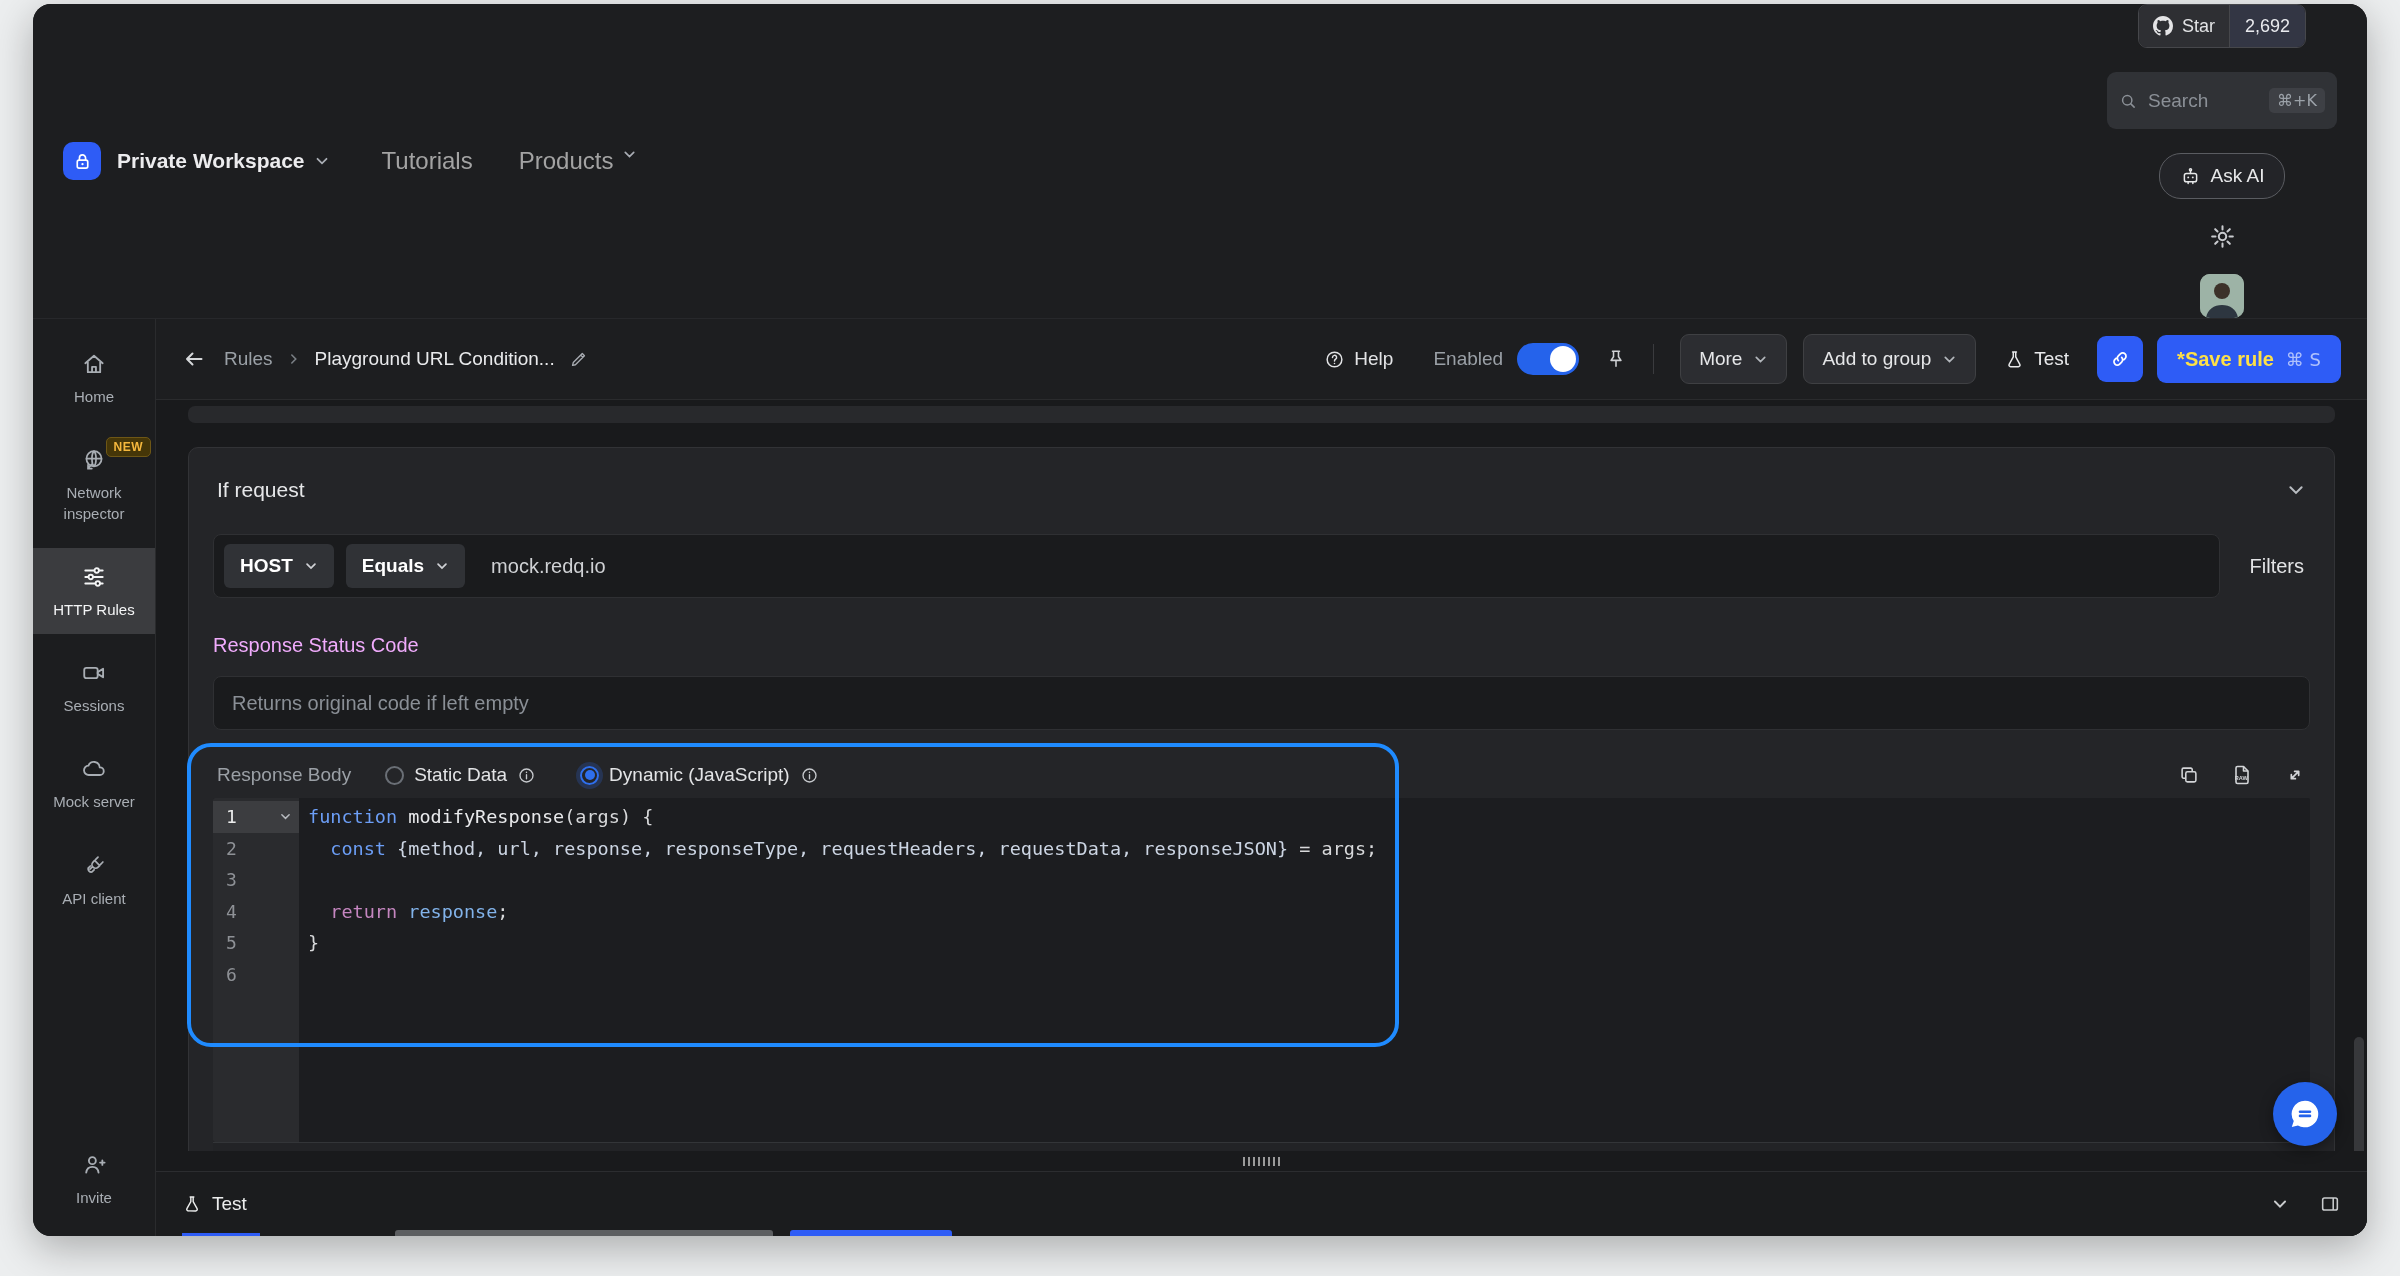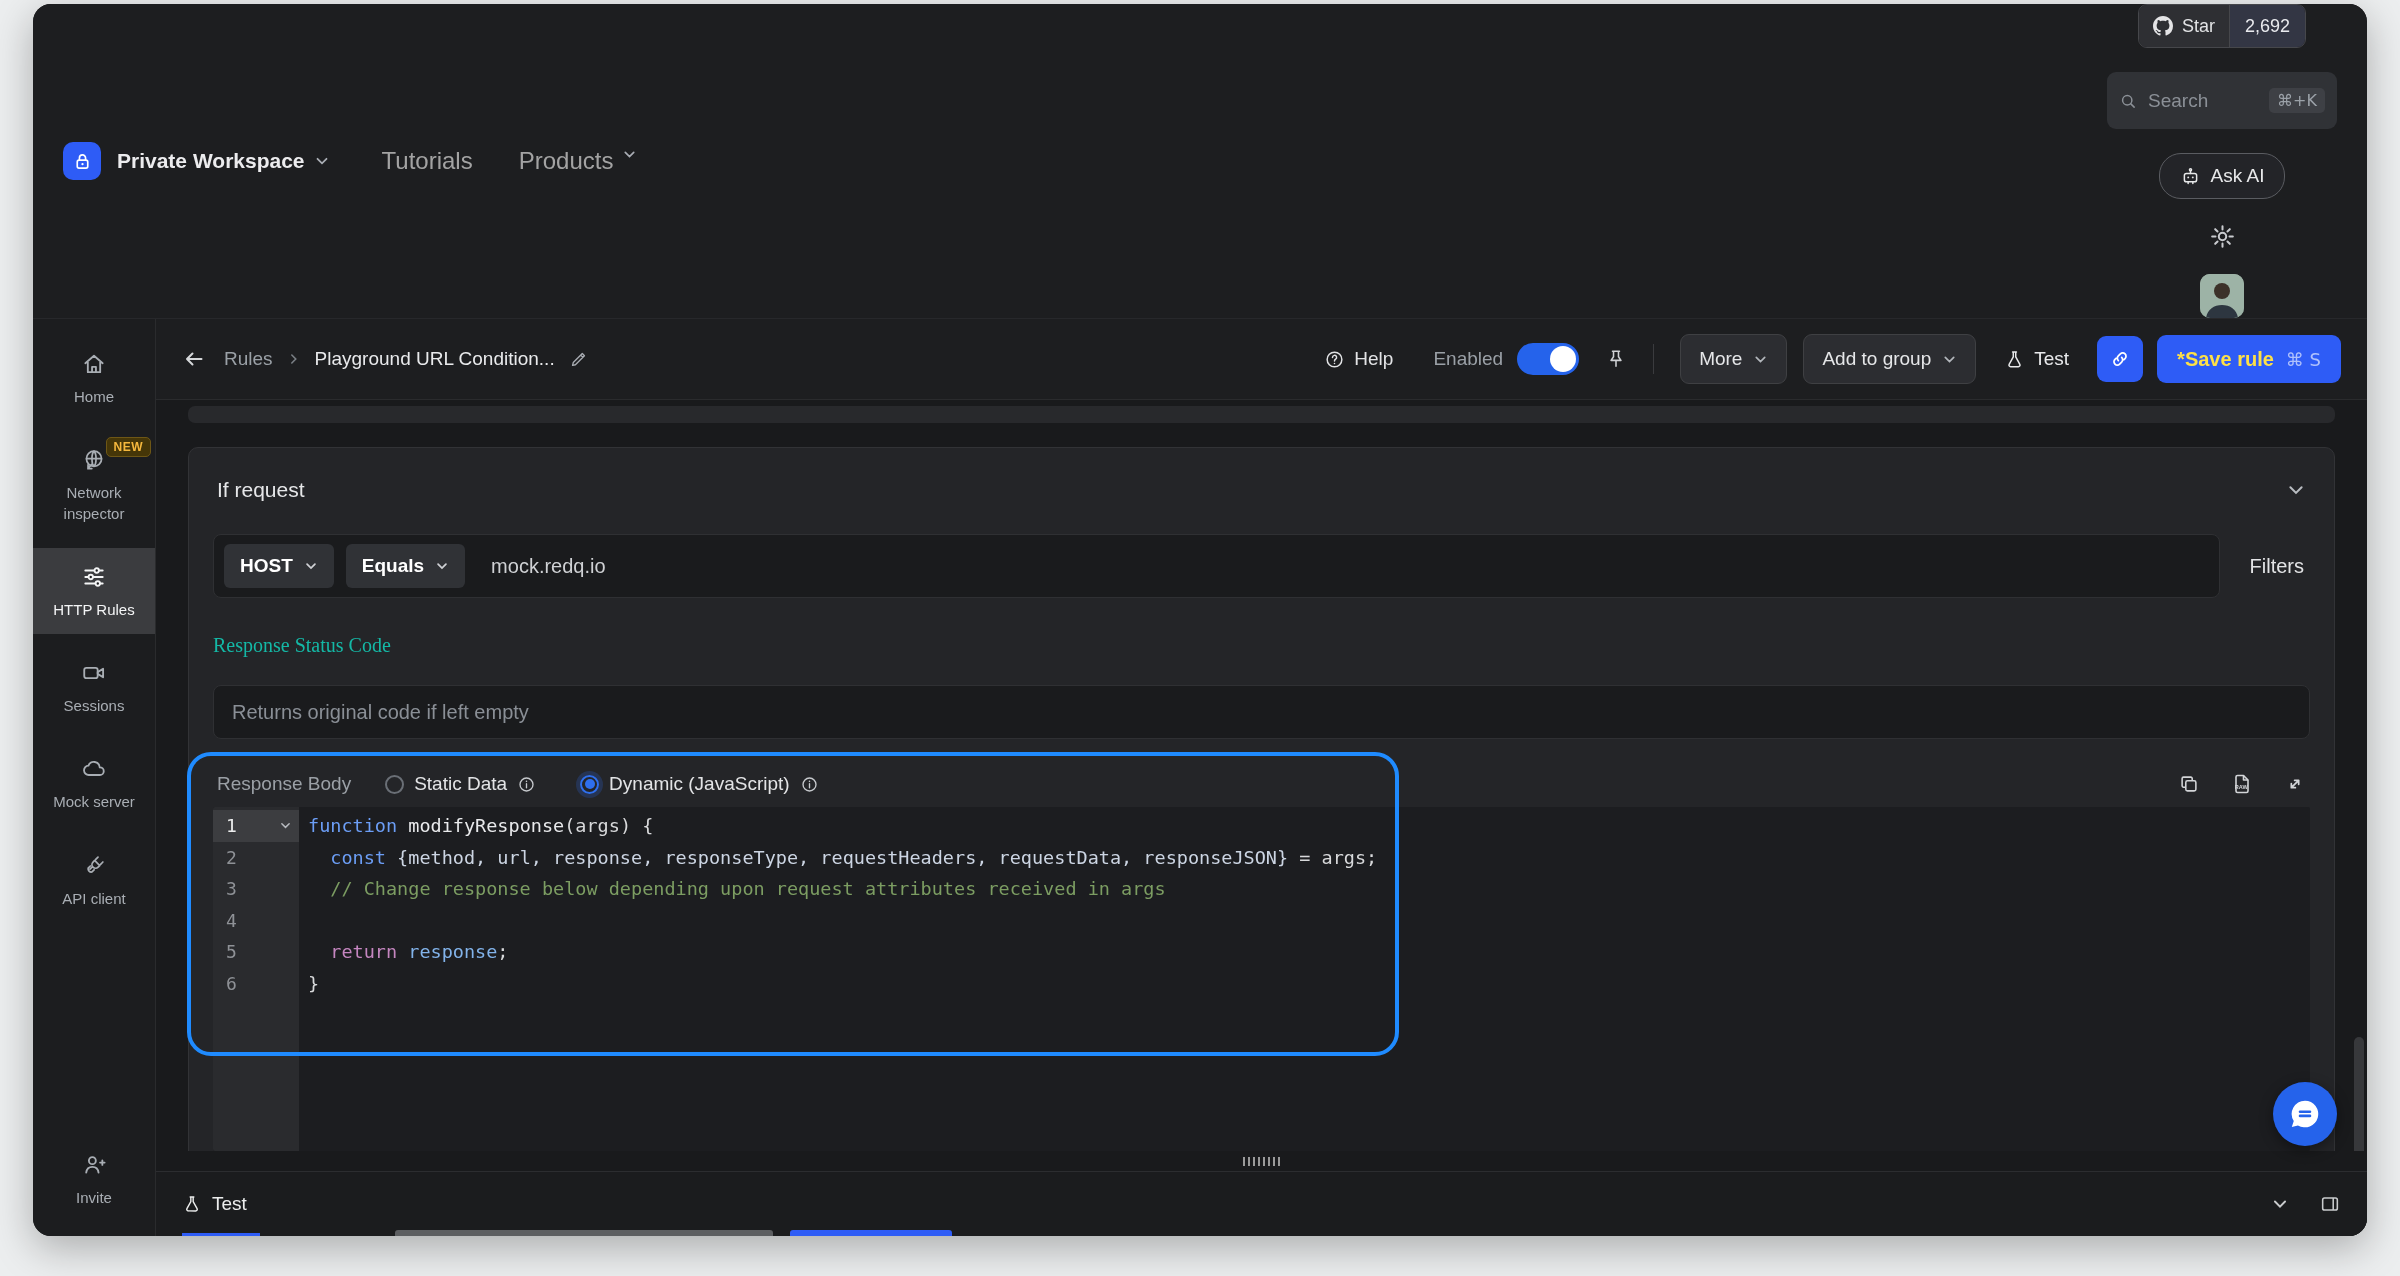--- a/index.html
+++ b/index.html
@@ -61,21 +61,21 @@
   .sec-title{font-size:21px;font-weight:500;color:#e6e7e9;}
   .sec-chev{color:#b9bdc2;cursor:pointer;}
   .cond-wrap{display:flex;align-items:center;margin:6px 24px 0;}
   .cond-box{flex:1;height:62px;background:#1a1b1d;border:1px solid #2f3033;border-radius:8px;display:flex;align-items:center;padding:0 10px;}
   .sel{height:44px;background:#303236;border-radius:6px;display:flex;align-items:center;gap:11px;padding:0 16px;color:#fff;cursor:pointer;}
   .sel .t{font-size:19px;font-weight:700;}
   .sel.op .t{font-weight:600;}
   .sel + .sel{margin-left:12px;}
   .cond-val{margin-left:26px;font-size:20px;color:#cfd1d4;}
   .filters{margin-left:30px;margin-right:6px;font-size:20px;color:#e3e4e6;cursor:pointer;}
-  .status-label{margin:36px 24px 10px;font-size:20px;font-weight:500;color:#14b8a6;font-family:Liberation Serif, serif;}
+  .status-label{margin:36px 24px 1px;font-size:20px;font-weight:500;color:#f0abfc;}
   .status-input{margin:18px 24px 0;width:calc(100% - 48px);box-sizing:border-box;height:54px;background:#1a1b1d;border:1px solid #2f3033;border-radius:8px;padding:0 18px;color:#c5c8cc;font-size:20px;font-family:inherit;outline:0;}
   .status-input::placeholder{color:#8a8f96;}
   
   .editor{margin:22px 24px 0;position:relative;}
   .ring{position:absolute;left:-26px;top:-9px;width:1204px;height:296px;border:4px solid #1f8bff;border-radius:24px;pointer-events:none;z-index:6;}
   .ed-head{height:46px;display:flex;align-items:center;padding:0 4px;}
   .ed-label{font-size:19px;color:#9ba0a6;margin-right:34px;}
   .radio-grp{display:flex;align-items:center;gap:10px;margin-right:44px;cursor:pointer;}
   .radio{width:19px;height:19px;border-radius:50%;border:2px solid #6a6f76;box-sizing:border-box;}
   .radio.on{border-color:#2f6fed;position:relative;box-shadow:0 0 0 4px rgba(47,111,237,.22);}
@@ -441,21 +441,20 @@
                       </span></div>
                     <div class="g-row">2</div>
                     <div class="g-row">3</div>
                     <div class="g-row">4</div>
                     <div class="g-row">5</div>
                     <div class="g-row">6</div>
                   </div>
                 <div class="lines" id="code-lines">
                     <div class="c-line"><span class="tk-kw">function </span><span class="tk-fn">modifyResponse</span><span class="tk-pl">(args) {</span></div>
                     <div class="c-line"><span class="tk-kw">  const </span><span class="tk-id">{method, url, response, responseType, requestHeaders, requestData, responseJSON}</span><span class="tk-pl"> = args;</span></div>
-                    <div class="c-line"><span class="tk-cm">  // Change response below depending upon request attributes received in args</span></div>
                     <div class="c-line"></div>
                     <div class="c-line"><span class="tk-ret">  return </span><span class="tk-var">response</span><span class="tk-pl">;</span></div>
                     <div class="c-line"><span class="tk-pl">}</span></div>
                   </div>
               </div>
               <div class="ed-foot">
                 <div class="handle"></div>
                 <span class="char-count">230 characters</span>
               </div>
             </div>

